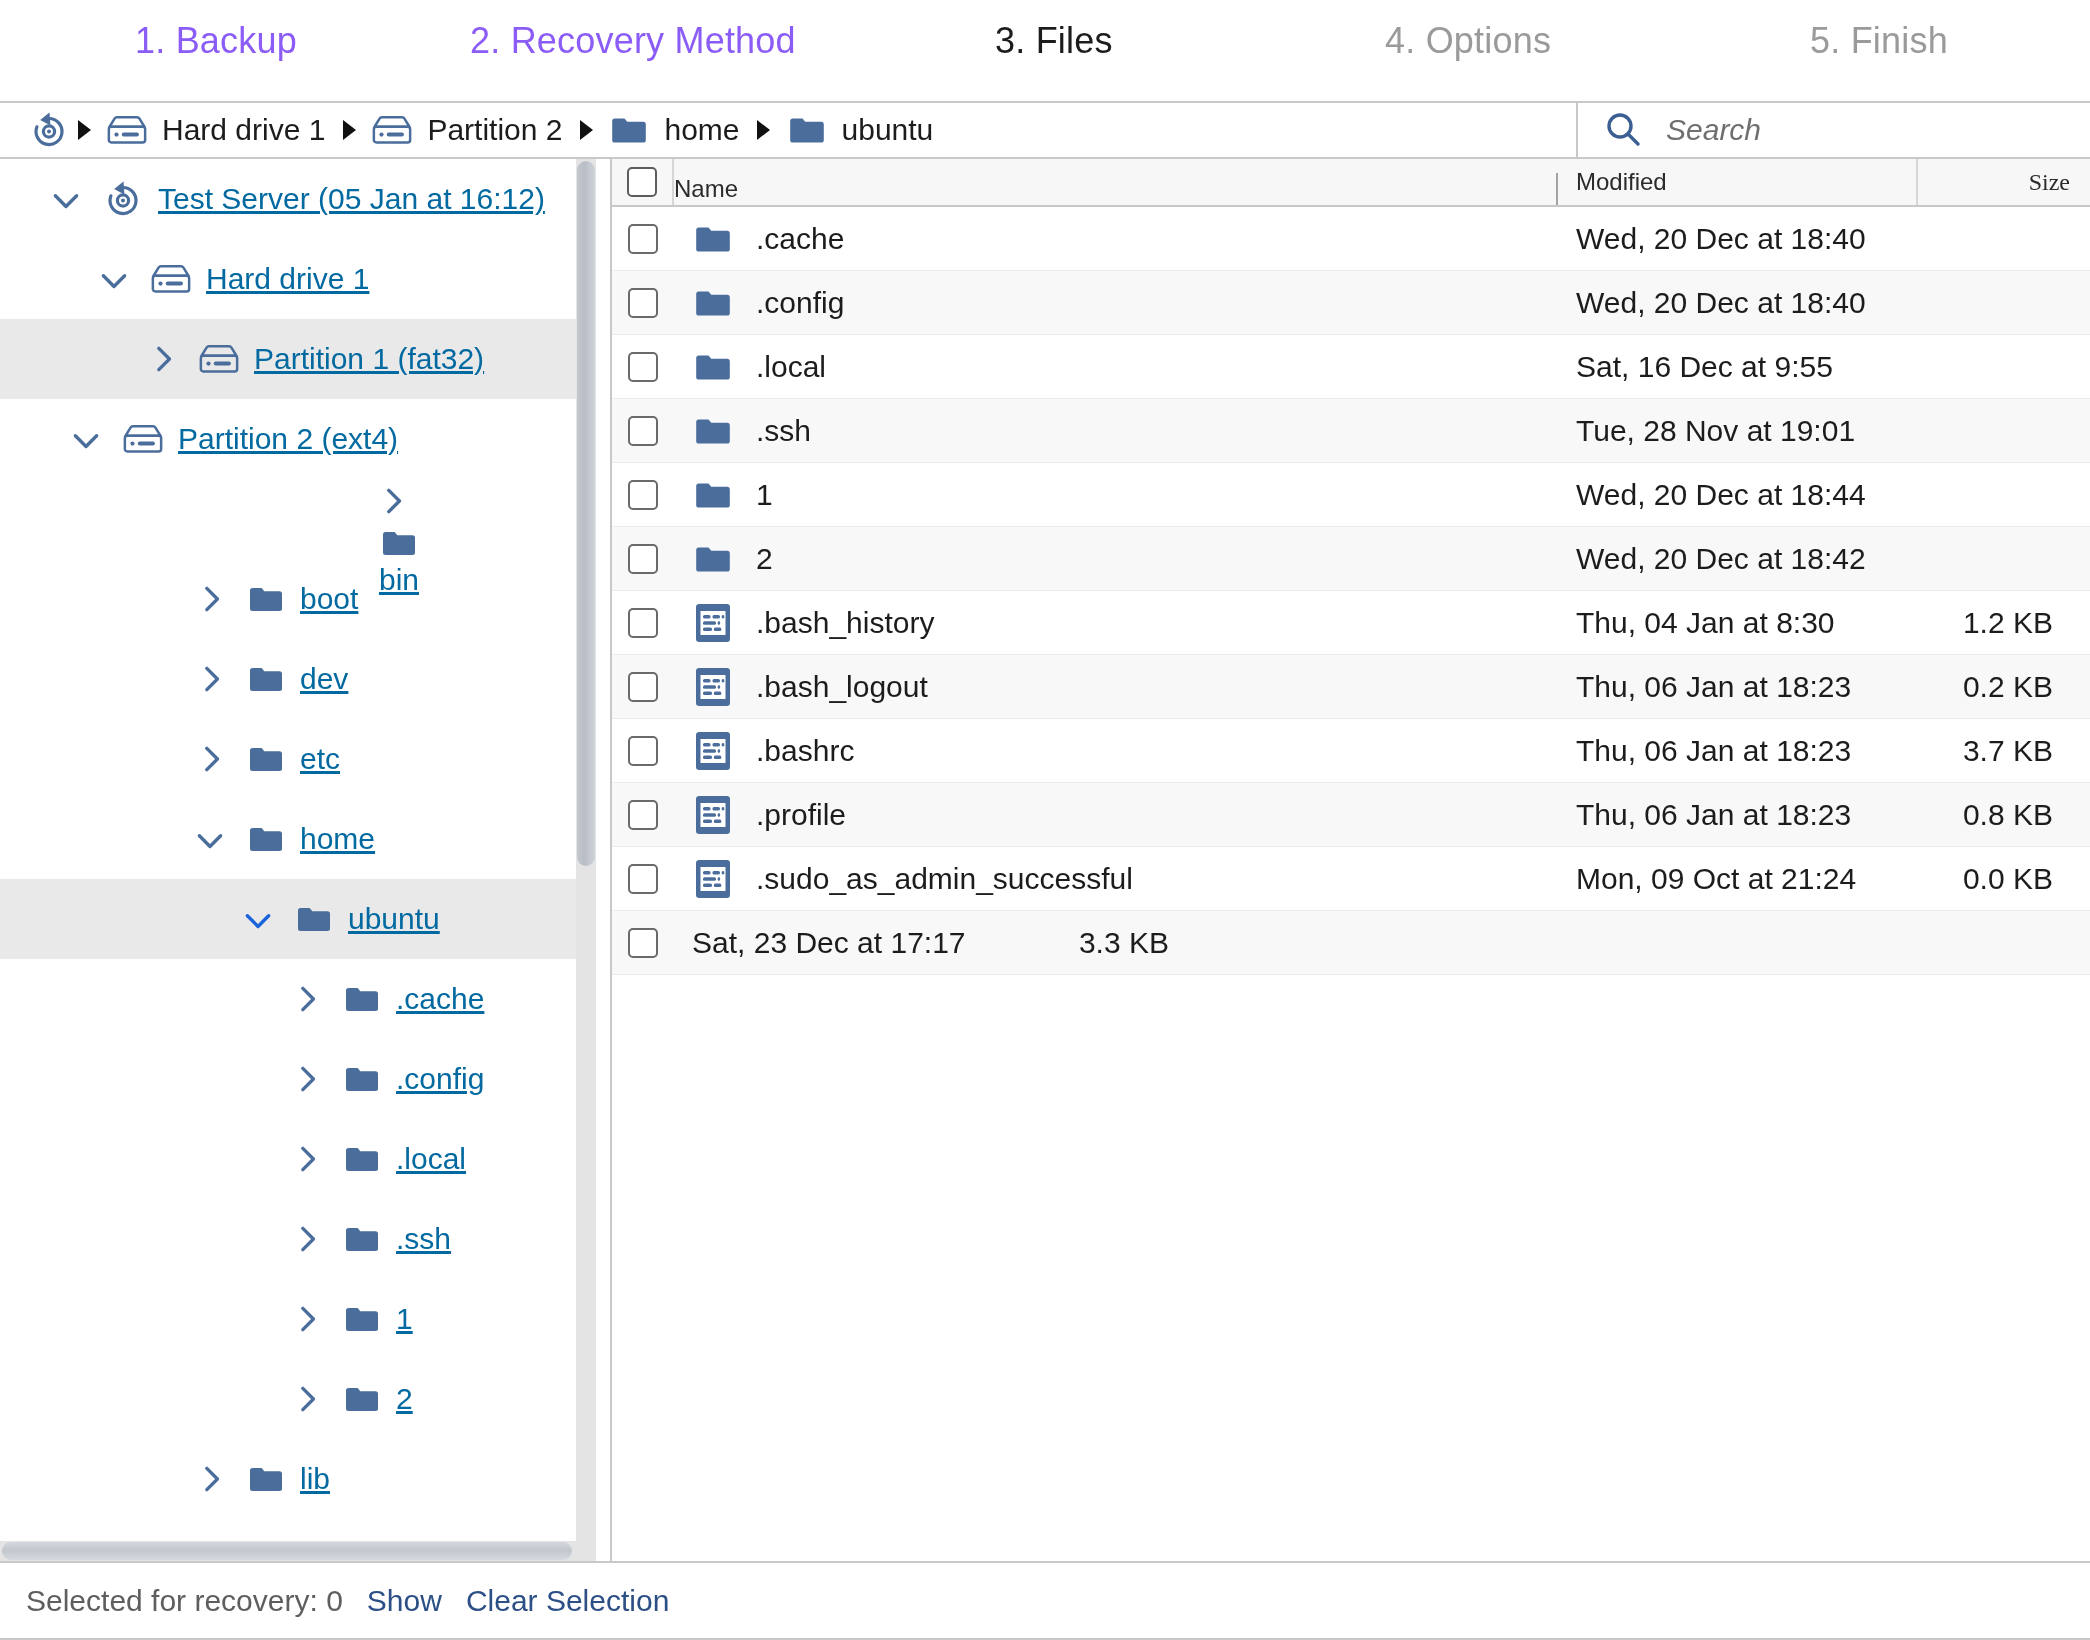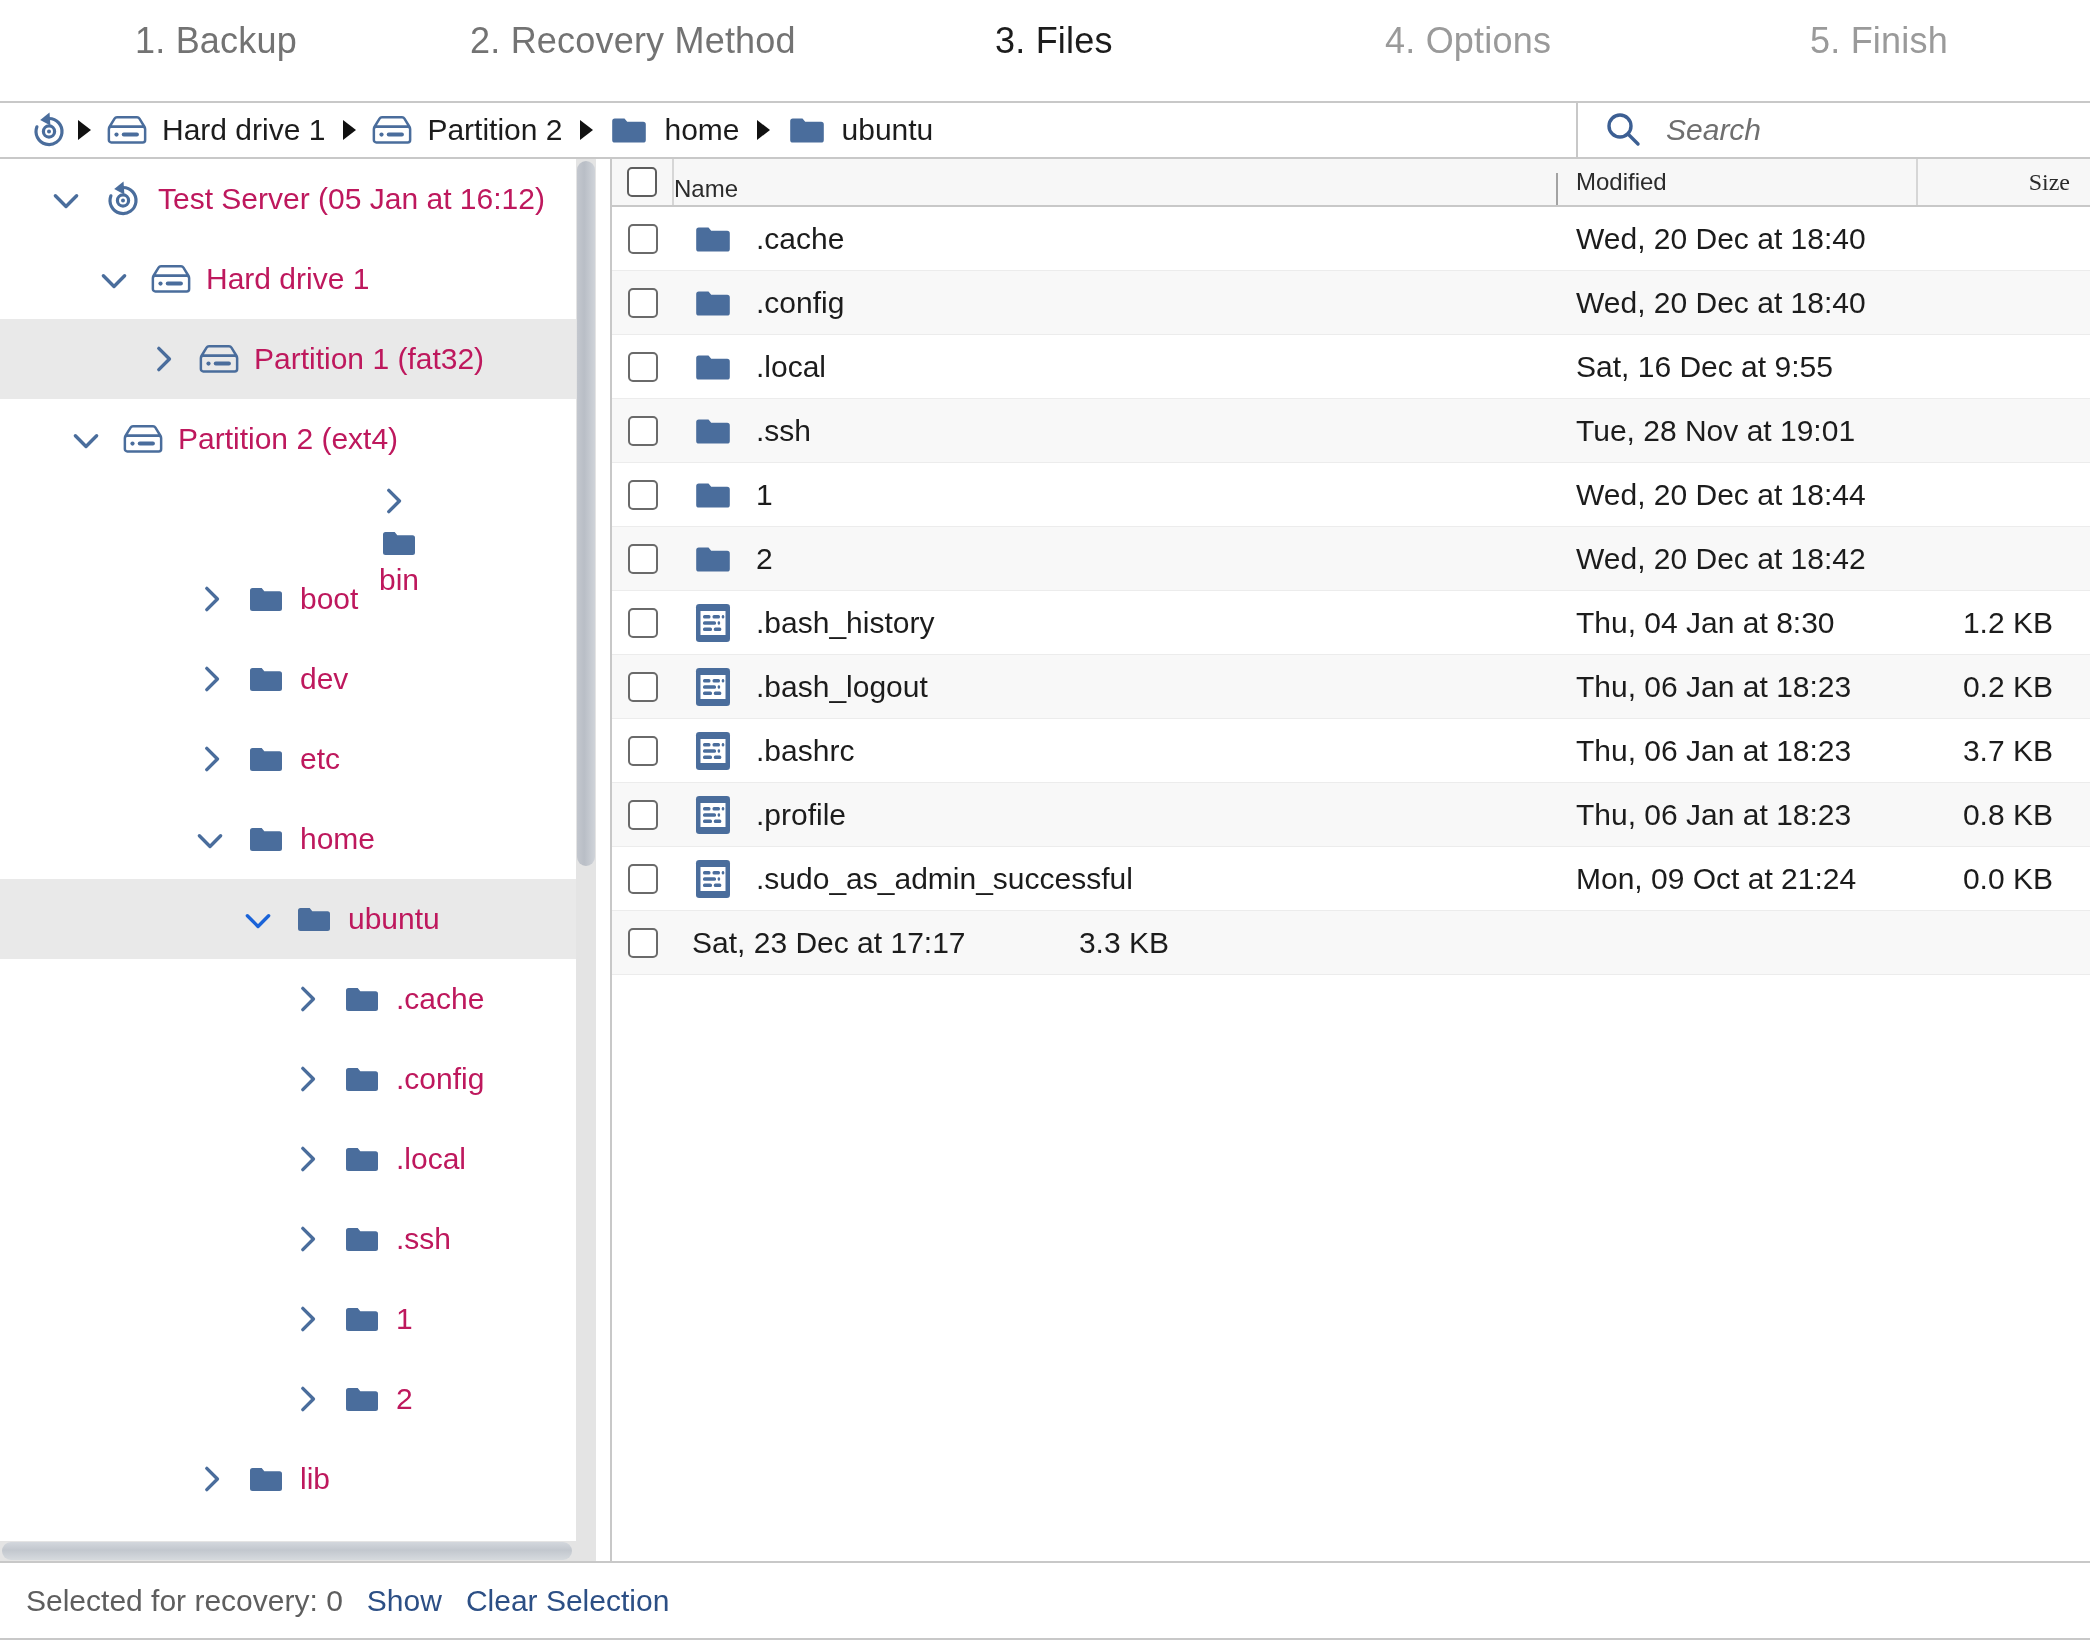--- a/index.html
+++ b/index.html
@@ -13,21 +13,21 @@
 
   
   .steps {
     position: absolute; left: 0; top: 0; width: 2090px; height: 98px;
     display: flex; align-items: center;
   }
   .step {
     font-size: 36px; letter-spacing: .2px; white-space: nowrap;
     position: absolute; top: 20px;
   }
-  .step.done   { color: #737373; }
+  .step.done   { color: #8b5cf6; }
   .step.active { color: #1c1c1c; }
   .step.todo   { color: #9a9a9a; text-align: center; }
   #step-1 { left: 135px; }
   #step-2 { left: 470px; }
   #step-3 { left: 995px; }
   #step-4 { left: 1385px; }
   #step-5 { left: 1810px; }
 
   
   .crumbbar {
@@ -80,21 +80,21 @@
   .tnode {
     position: relative; height: 80px; display: flex; align-items: center;
     white-space: nowrap;
   }
   .tnode.sel { background: #e9e9e9; }
   .tnode .chev {
     width: 44px; height: 44px; flex: 0 0 44px;
     display: flex; align-items: center; justify-content: center;
   }
   .tnode .tlabel {
-    font-size: 30px; color: #be185d; margin-left: 14px;
+    font-size: 30px; color: #0369a1; margin-left: 14px; text-decoration: underline;
   }
   .tnode .ticon { flex: 0 0 auto; display: flex; align-items: center; }
 
   
   .tvbar {
     position: absolute; right: 14px; top: 0; width: 20px; height: 1382px;
     background: #e4e4e4;
   }
   .tvthumb {
     position: absolute; left: 1px; top: 2px; width: 18px; height: 705px;

